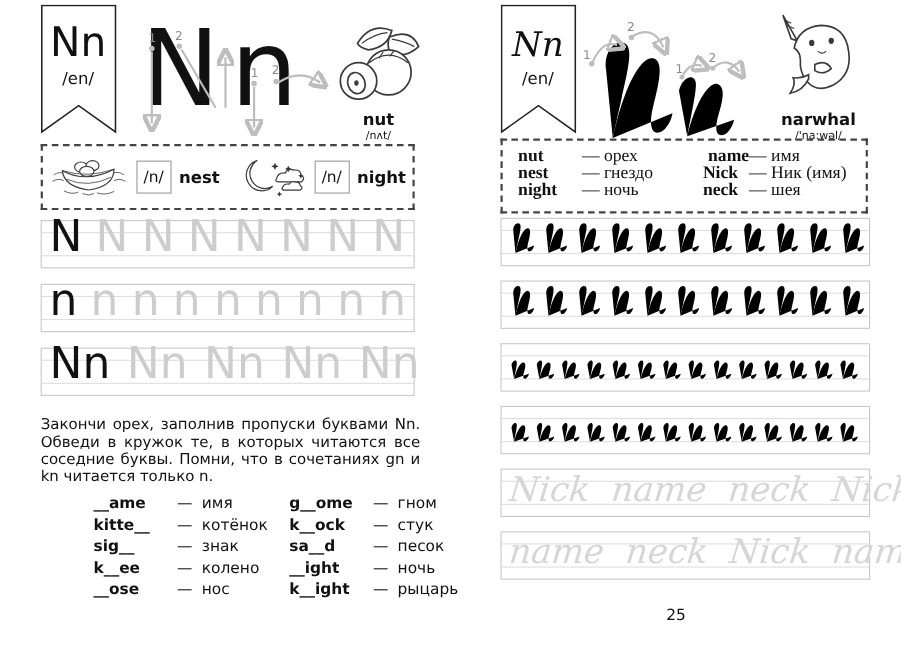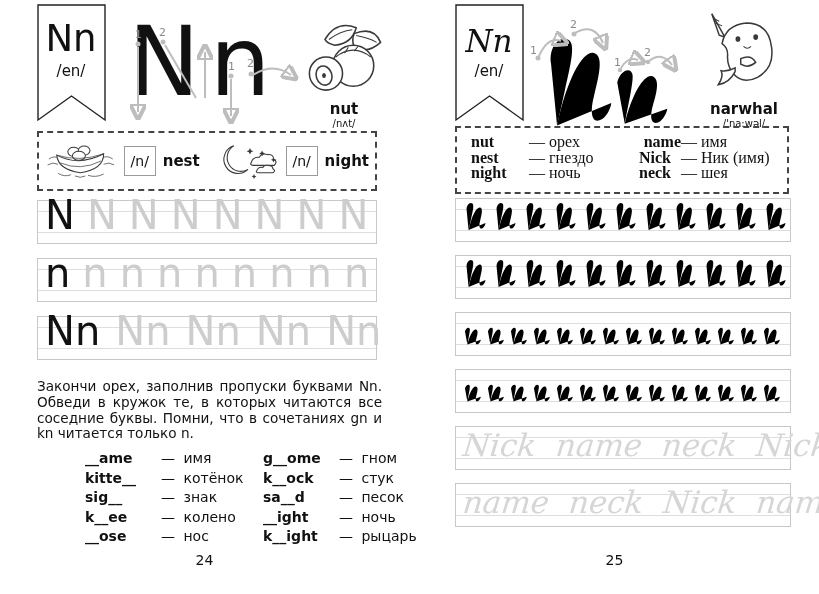--- a/index.html
+++ b/index.html
@@ -250,21 +250,20 @@
             <span>&nbsp;ночь</span>
           </div>
           <div class="exrow">
             <span class="w">k__ight</span>
             <span class="d">—</span>
             <span>&nbsp;рыцарь</span>
           </div>
         </div>
     </div>
 
-    <div class="abs pagenum">24</div>
   </section>
 
   <section class="page" id="page-right">
 
     <div class="abs banner" style="left:45px">
       <svg width="70" height="118">
         <polygon points="1,1 68,1 68,116 34.5,92 1,116" fill="#fff" stroke="#222" stroke-width="1.4"></polygon>
       </svg>
       <div class="big cursive-text" style="font-size:31px;top:22px">Nn</div>
       <div class="phon">/en/</div>

